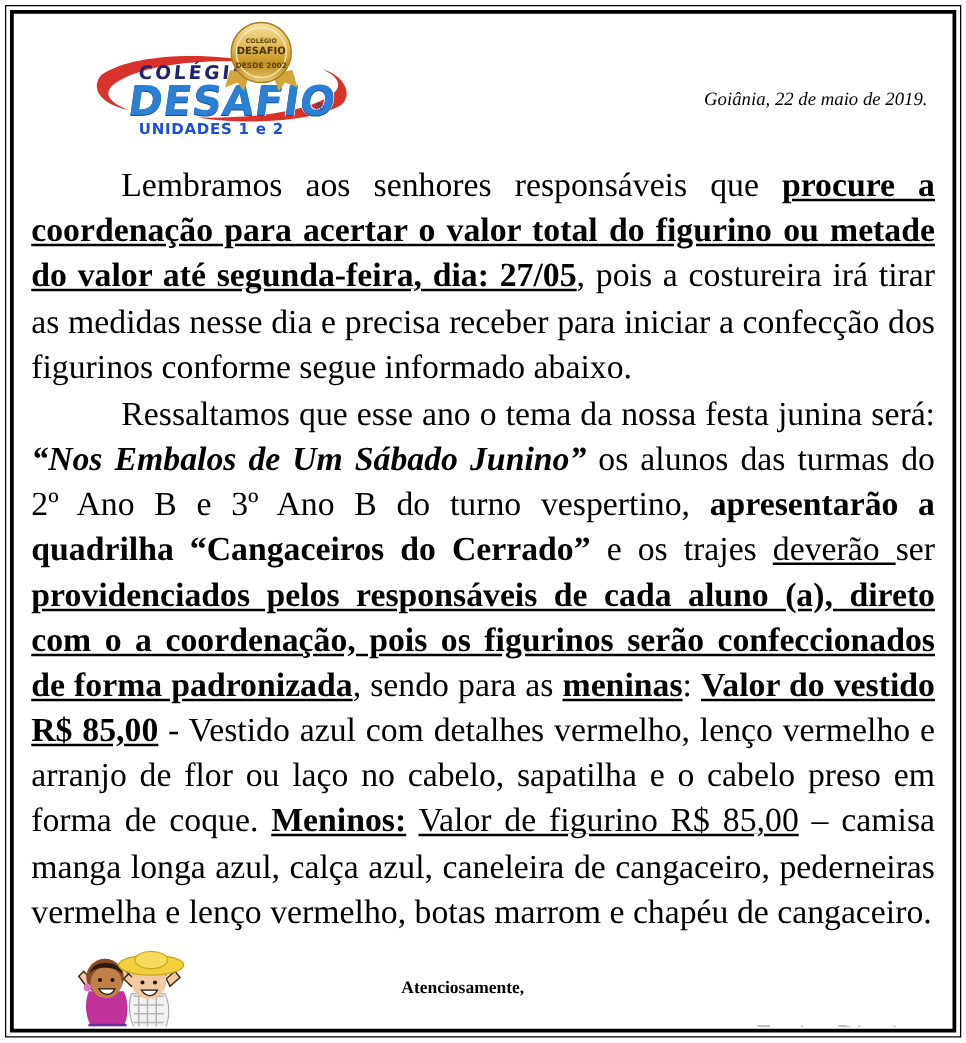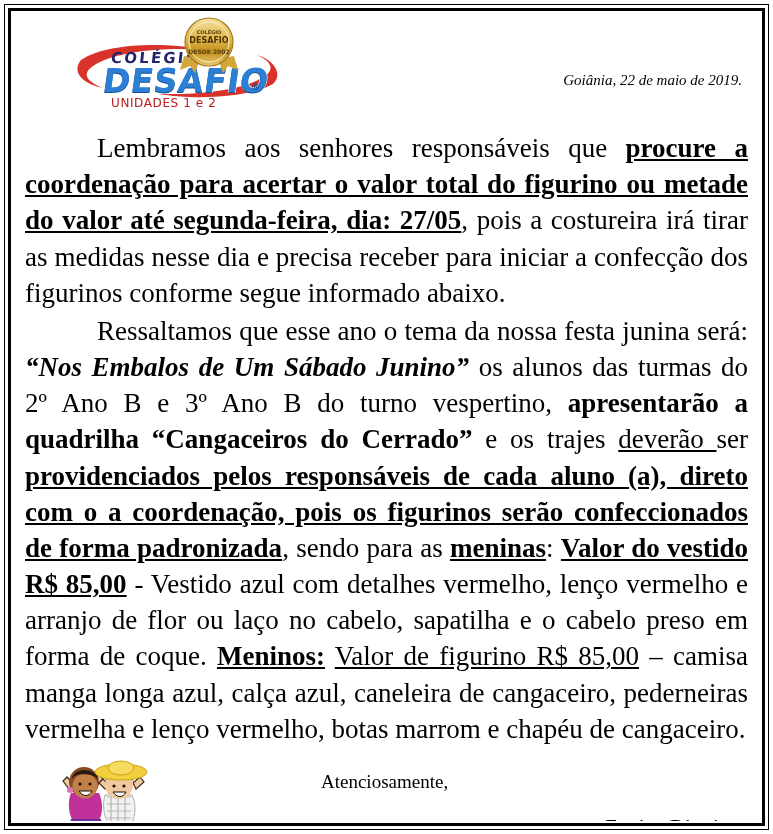--- a/index.html
+++ b/index.html
@@ -93,23 +93,23 @@
     top: 62px;
     font-size: 9px;
     color: #1a3f7a;
     font-family: "DejaVu Sans", sans-serif;
   }
   .logo-unidades {
     position: absolute;
     left: 38px;
     top: 76px;
     font-size: 12px;
-    font-weight: normal;
+    font-weight: bold;
     letter-spacing: 0.6px;
-    color: #b91c1c;
+    color: #1d4ed8;
     font-family: "DejaVu Sans", sans-serif;
   }
   .seal {
     position: absolute;
     left: 153px;
     top: 0px;
     width: 62px;
     height: 60px;
   }
   .date-line {
@@ -158,22 +158,23 @@
   .clipart {
     position: absolute;
     left: 22px;
     top: 0px;
     width: 104px;
     height: 94px;
   }
   .sign-1 {
     position: absolute;
     left: 296px;
-    top: 12px;
-    font-size: 19px;
+    top: 24px;
+    font-size: 14px;
+    font-weight: bold;
   }
   .sign-2 {
     position: absolute;
     left: 580px;
     top: 56px;
     font-size: 21px;
     white-space: nowrap;
   }
 </style>
 </head>

